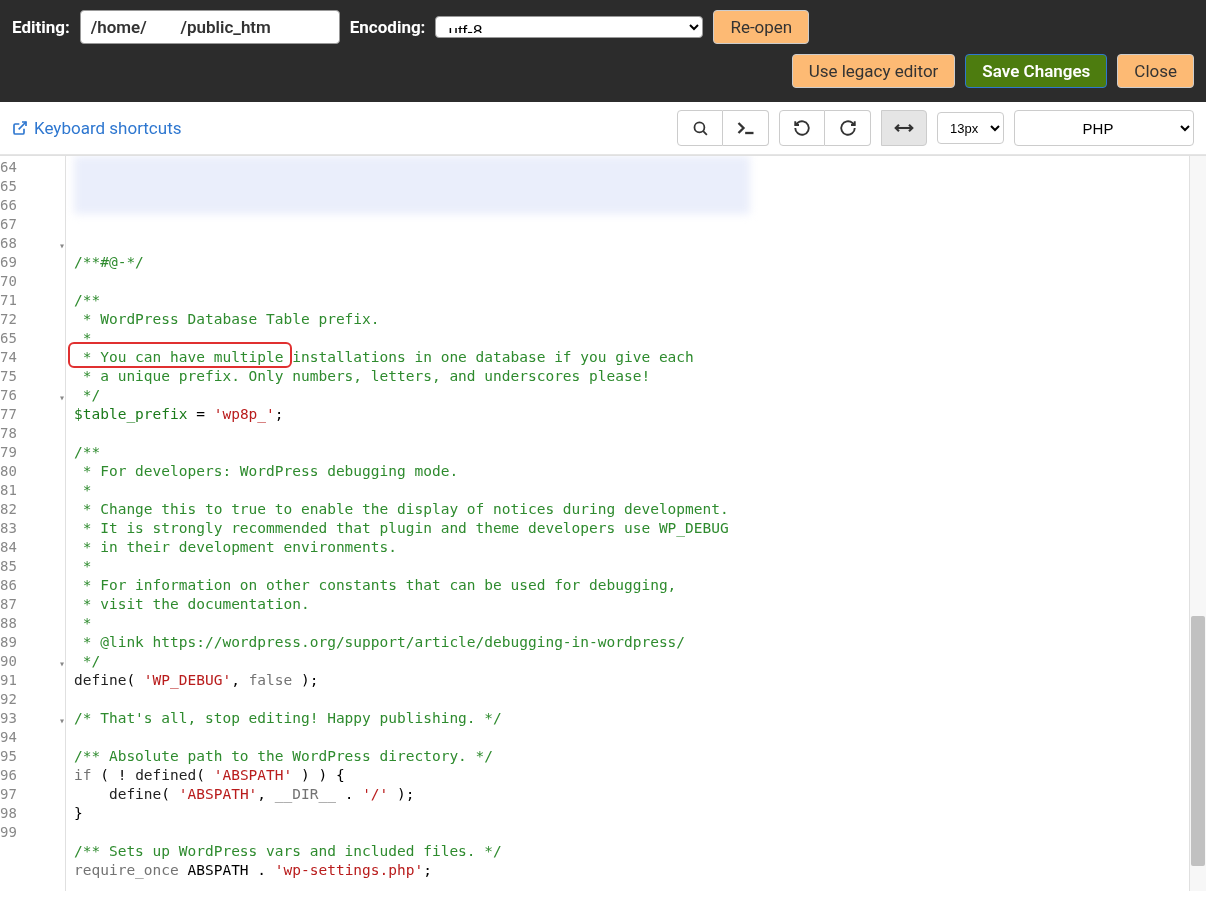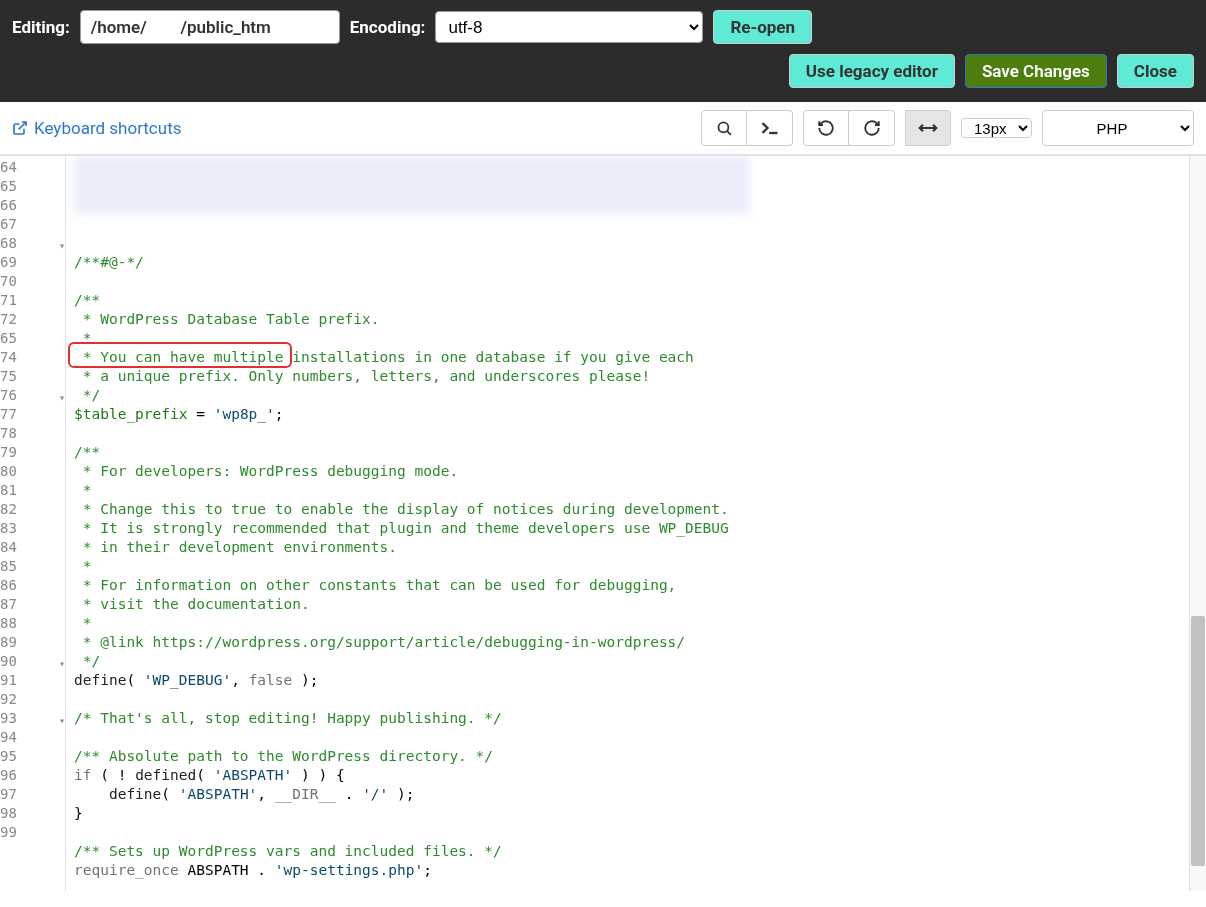--- a/index.html
+++ b/index.html
@@ -1,45 +1,45 @@
 <!DOCTYPE html>
 <html><head>
 <meta charset="utf-8">
 <style>
 * { margin:0; padding:0; box-sizing:border-box; }
 body { font-family:-apple-system,BlinkMacSystemFont,"Segoe UI",Roboto,Helvetica,Arial,sans-serif; font-size:14px; background:#fff; }
 .topbar { background:#2c2c2c; color:#fff; }
 .row1 { display:flex; align-items:center; padding:10px 12px; gap:10px; }
 .row1 label { font-weight:bold; font-size:17px; }
 .path-input { width:260px; height:34px; padding:4px 10px; font-size:17px; font-weight:600; border:1px solid #999; border-radius:4px; color:#333; font-family:inherit; }
-.enc-select { width:268px; height:32px; padding:4px 8px; font-size:17px; border:1px solid #999; border-radius:4px; background:#fff; }
-.btn { height:34px; padding:4px 16px; font-size:17px; border:1px solid #ccc; border-radius:4px; background:#5eead4; color:#333; cursor:pointer; font-family:inherit;font-weight:bold; }
+.enc-select { width:268px; height:22px; padding:4px 8px; font-size:17px; border:1px solid #999; border-radius:4px; background:#fff; }
+.btn { height:34px; padding:4px 16px; font-size:17px; border:1px solid #ccc; border-radius:4px; background:#fdba74; color:#333; cursor:pointer; font-family:inherit; }
 .row2 { display:flex; justify-content:flex-end; padding:0 12px 14px 12px; gap:10px; }
 .btn-primary { background:#4d7c0f; border-color:#2e77d0; color:#fff; font-weight:600; }
 .toolbar { display:flex; align-items:center; padding:8px 12px; gap:10px; border-bottom:1px solid #e5e5e5; }
 .kblink { color:#2e77d0; font-size:17px; display:flex; align-items:center; gap:6px; }
 .spacer { flex:1; }
 .btngroup { display:flex; }
 .btngroup .ibtn { width:46px; height:36px; border:1px solid #ccc; background:#fff; display:flex; align-items:center; justify-content:center; cursor:pointer; }
 .btngroup .ibtn + .ibtn { border-left:none; }
 .btngroup .ibtn:first-child { border-radius:4px 0 0 4px; }
 .btngroup .ibtn:last-child { border-radius:0 4px 4px 0; }
 .ibtn.single { border-radius:4px; }
 .ibtn.active { background:#e5e5e5; }
-.fontsize { height:20px; border:1px solid #ccc; border-radius:4px; padding:0 8px; font-size:15px; background:#fff; }
-.lang { height:36px; width:152px; border:1px solid #ccc; border-radius:4px; padding:0 8px; font-size:15px; text-align:right; text-align-last:center; background:#fff; }
+.fontsize { height:32px; border:1px solid #ccc; border-radius:4px; padding:0 8px; font-size:13px; background:#fff; }
+.lang { height:36px; width:180px; border:1px solid #ccc; border-radius:4px; padding:0 8px; font-size:15px; text-align:right; text-align-last:center; background:#fff; }
 .editor-wrap { display:flex; height:736px; position:relative; border-top:1px solid #e0e0e0; }
 .gutter { width:66px; background:#fff; border-right:1px solid #e0e0e0; text-align:left; color:#888; font-size:14px; font-family:"Consolas","Monaco",monospace; padding-top:2px; }
 .gline { height:19px; line-height:19px; padding-right:12px; position:relative; }
 .fold { position:absolute; right:0; top:2px; color:#888; font-size:10px; }
 .code { flex:1; font-family:"Consolas","Monaco",monospace; font-size:14.5px; line-height:19px; white-space:pre; padding-top:2px; overflow:hidden; position:relative; }
 .cline { height:19px; padding-left:8px; }
 .c-comment { color:#2e8b2e; }
 .c-var { color:#1a7a1a; }
-.c-str { color:#0c4a6e; }
+.c-str { color:#b91c1c; }
 .c-kw { color:#737373; }
 .c-func { color:#222; }
 .box { position:absolute; border:2.5px solid #e03030; border-radius:6px; pointer-events:none; }
 .scrollbar { width:17px; background:#f7f7f7; border-left:1px solid #e0e0e0; position:relative; }
 .thumb { position:absolute; right:1px; width:14px; background:#c1c1c1; border-radius:2px; }
 svg { display:block; }
 .blurtop { position:absolute; left:8px; top:0; width:676px; height:58px; background:#eaeefb; filter:blur(4px); }
 </style>
 </head>
 <body>

